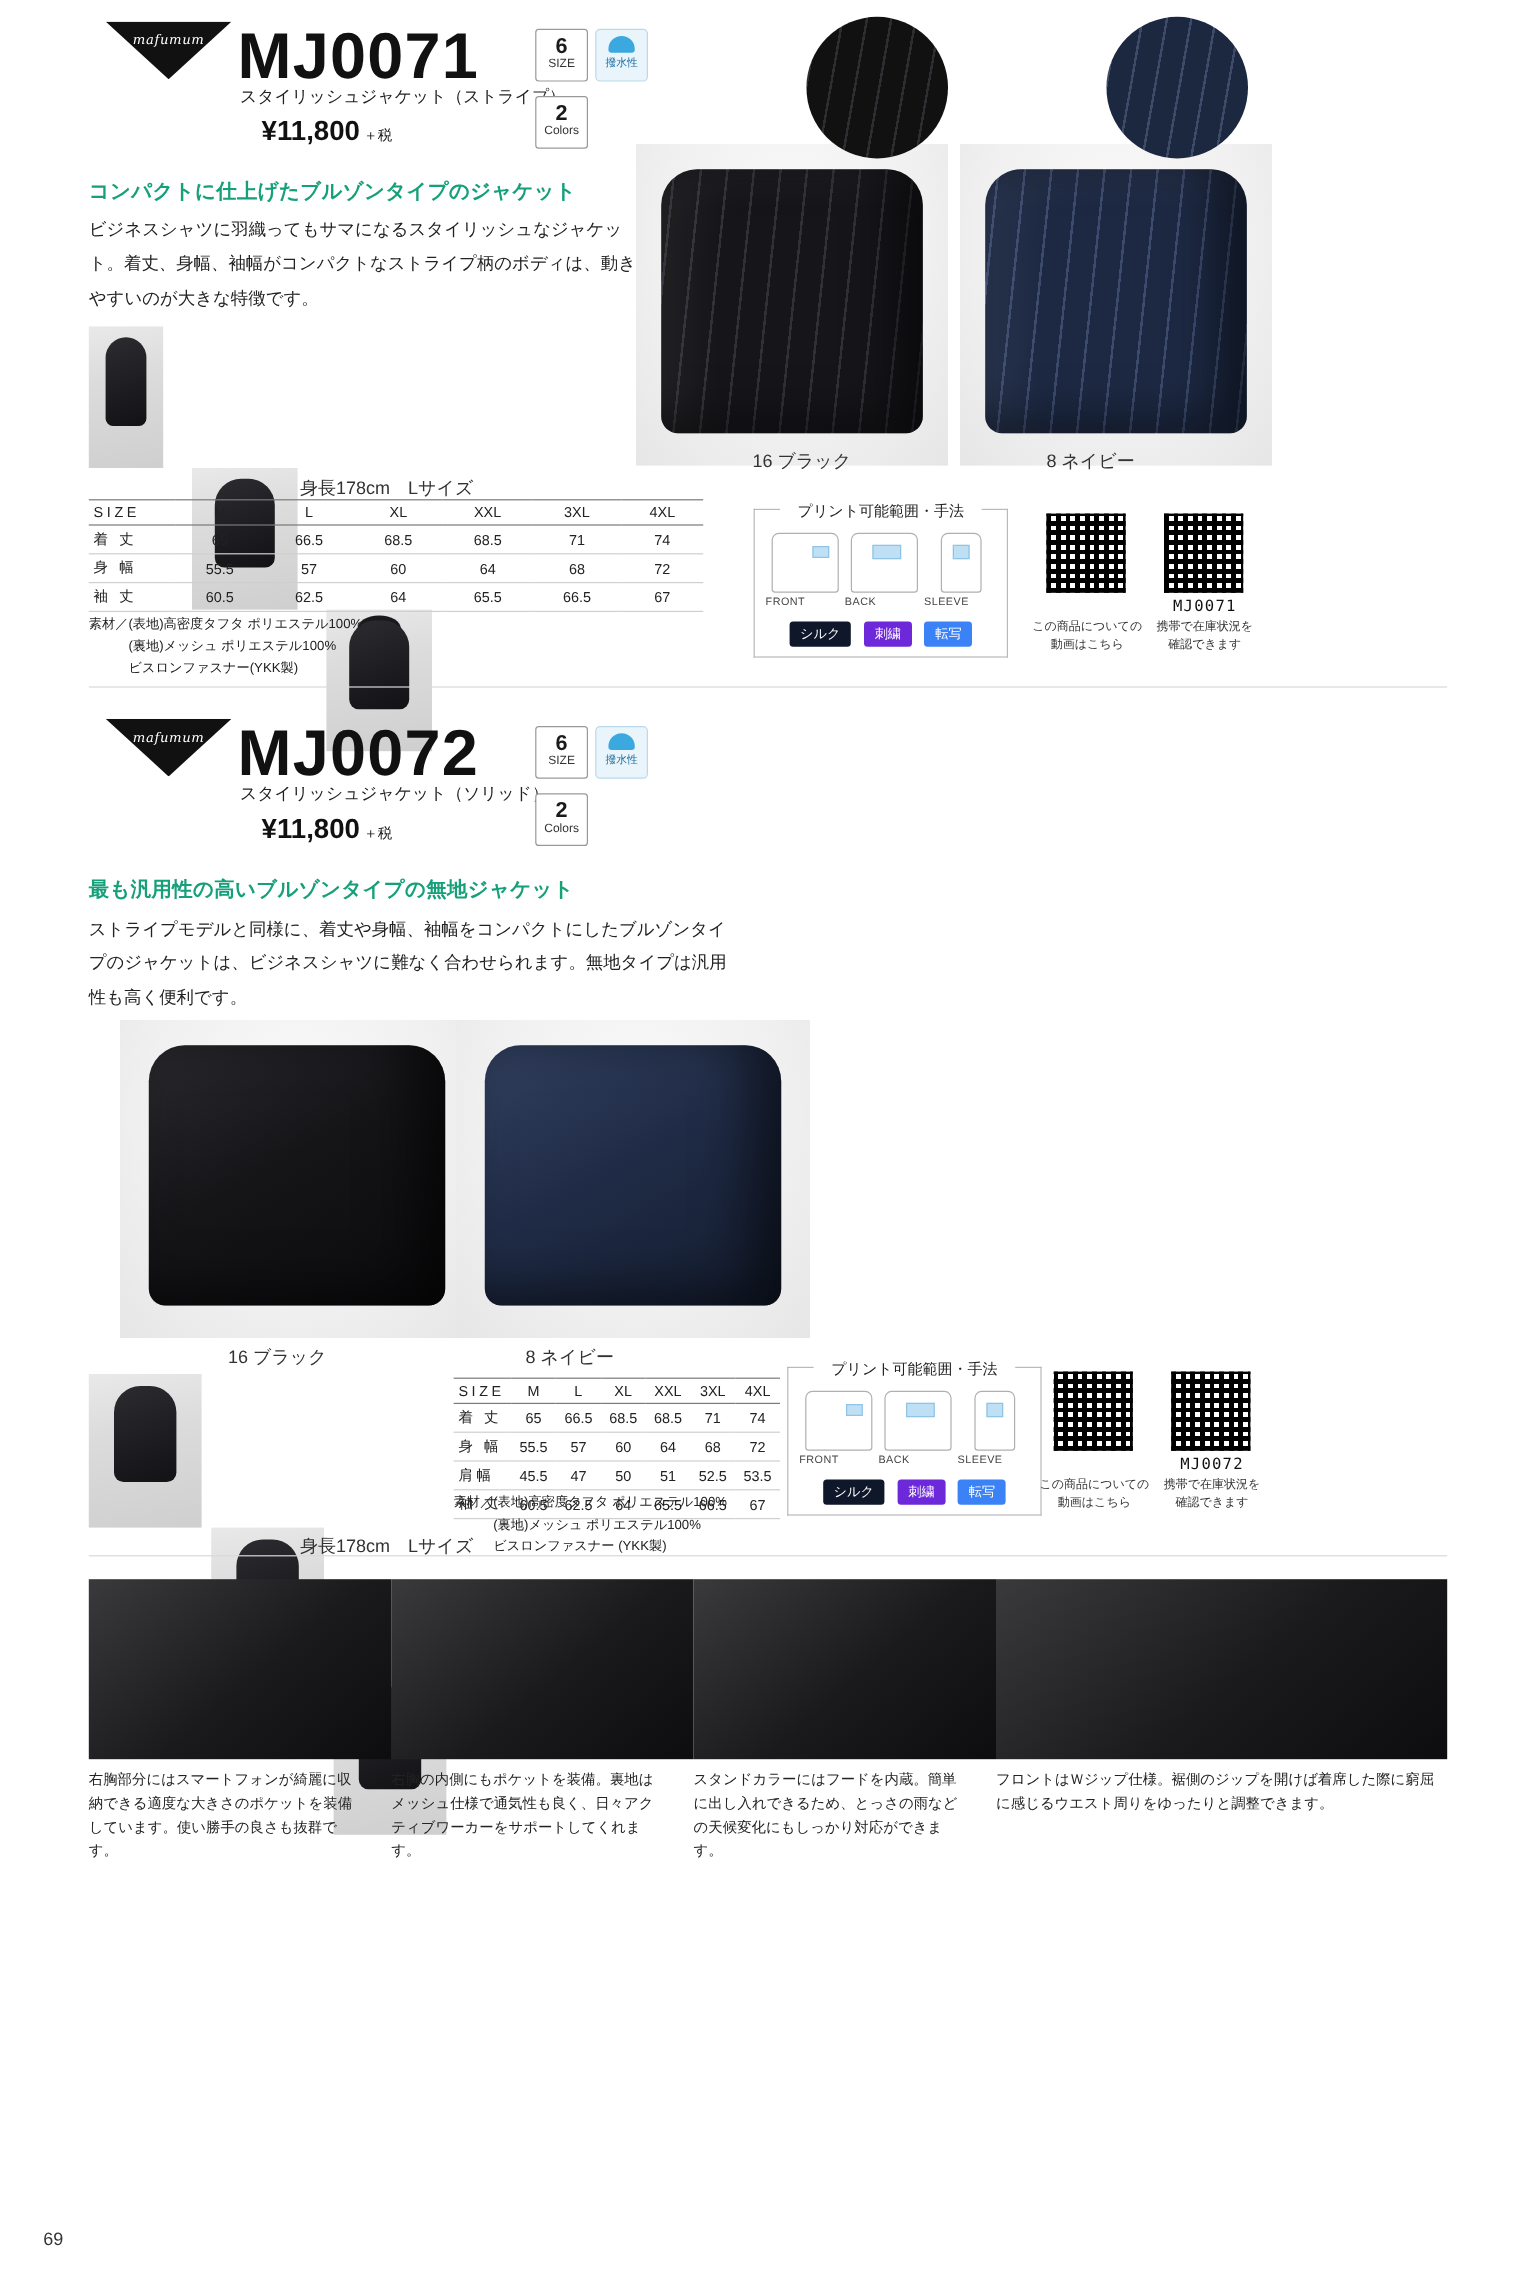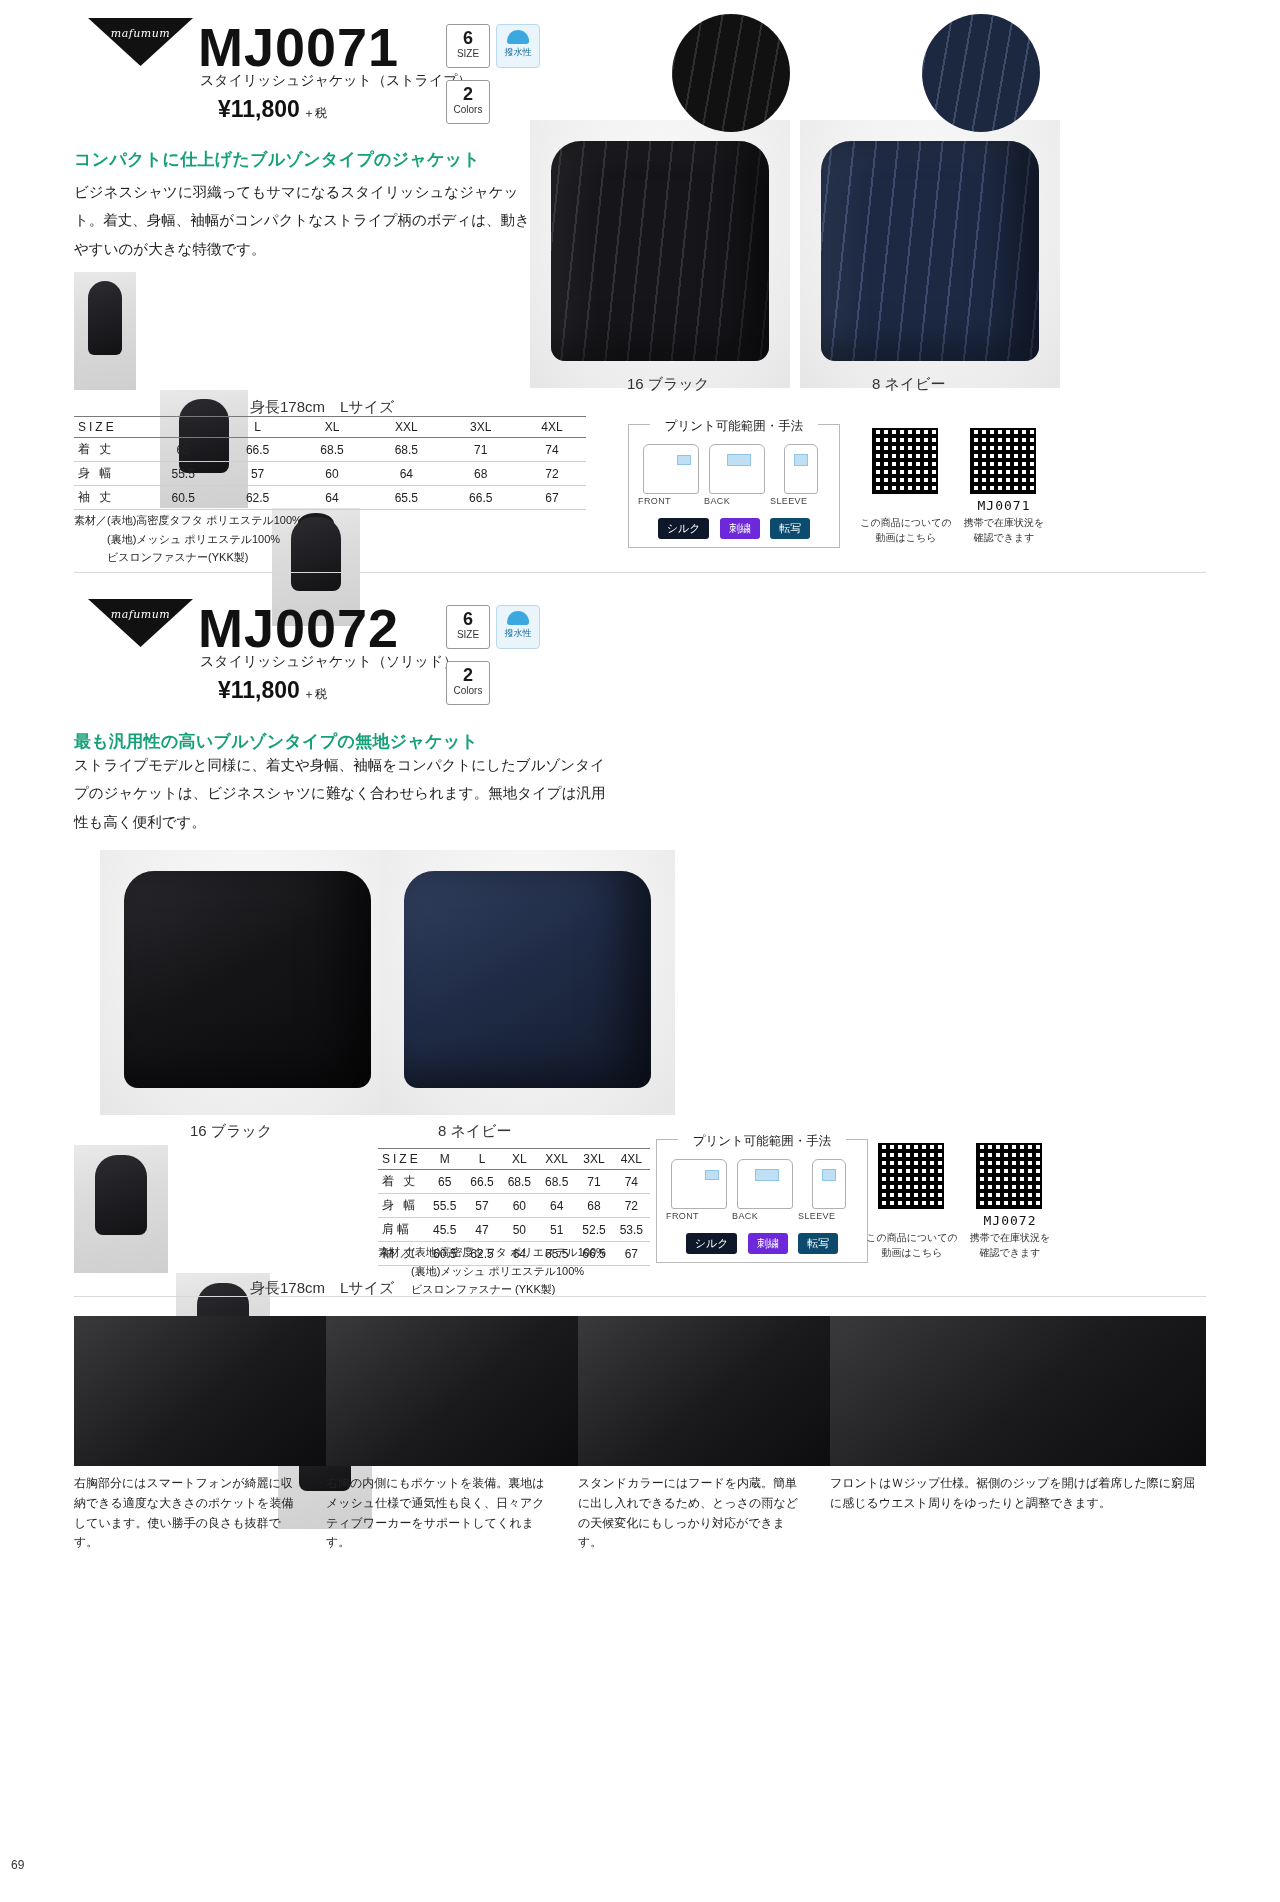--- a/index.html
+++ b/index.html
@@ -154,21 +154,21 @@
   }
   .pp-shirt .mark {
     position:absolute; background:#bfdff5; border:1px solid #8fc4e6;
   }
   .pp-method {
     display:inline-block; color:#fff; font-size:11px;
     padding:3px 9px; border-radius:3px; margin:0 3px;
   }
   .m-silk { background:#0f172a; }
   .m-emb  { background:#6d28d9; }
-  .m-tra  { background:#0c4a6e; }
+  .m-tra  { background:#3b82f6; }
   .pp-methods { position:absolute; width:100%; text-align:center; }
 
   
   .qr {
     position:absolute;
     background:
       repeating-linear-gradient(0deg,#000 0 4px,#fff 4px 8px),
       repeating-linear-gradient(90deg,#000 0 4px,#fff 4px 8px);
     background-blend-mode:multiply;
     background-color:#fff;
@@ -184,22 +184,22 @@
   .feature .fimg {
     width:252px; height:150px;
     background:linear-gradient(140deg,#3a3a3d 0%,#1a1a1c 55%,#0d0d0f 100%);
   }
   .feature .ftext {
     font-size:12px; line-height:1.65; color:#222; margin-top:8px;
   }
   .divider { position:absolute; height:1px; background:#d9d9d9; }
 
   .pagenum {
-    position:absolute; left:11px; top:1858px;
-    font-size:12px; color:#333;
+    position:absolute; left:36px; top:1858px;
+    font-size:15px; color:#333;
   }
 </style>
 </head>
 <body>
 
 <div class="page">
 
   <div class="product prod1">
 
     <div class="logo-badge" style="left:88px; top:18px;">
@@ -360,21 +360,21 @@
     <div class="water-badge" style="left:496px; top:20px;">
       <span class="drop"></span>
       <span class="wlabel">撥水性</span>
     </div>
     <div class="tag-box" style="left:446px; top:76px;">
       <span class="big">2</span>
       <span class="small">Colors</span>
     </div>
 
     <div class="headline" style="left:74px; top:145px;">最も汎用性の高いブルゾンタイプの無地ジャケット</div>
-    <div class="bodytext" style="left:74px; top:166px; width:545px;">ストライプモデルと同様に、着丈や身幅、袖幅をコンパクトにしたブルゾンタイプのジャケットは、ビジネスシャツに難なく合わせられます。無地タイプは汎用性も高く便利です。</div>
+    <div class="bodytext" style="left:74px; top:176px; width:545px;">ストライプモデルと同様に、着丈や身幅、袖幅をコンパクトにしたブルゾンタイプのジャケットは、ビジネスシャツに難なく合わせられます。無地タイプは汎用性も高く便利です。</div>
 
     <div class="big-photo" style="left:100px; top:265px; width:295px; height:265px;">
       <div class="garment solid-black"></div>
     </div>
     <div class="big-photo" style="left:380px; top:265px; width:295px; height:265px;">
       <div class="garment solid-navy"></div>
     </div>
     <div class="ph-caption" style="left:190px; top:537px;">16 ブラック</div>
     <div class="ph-caption" style="left:438px; top:537px;">8 ネイビー</div>
 

